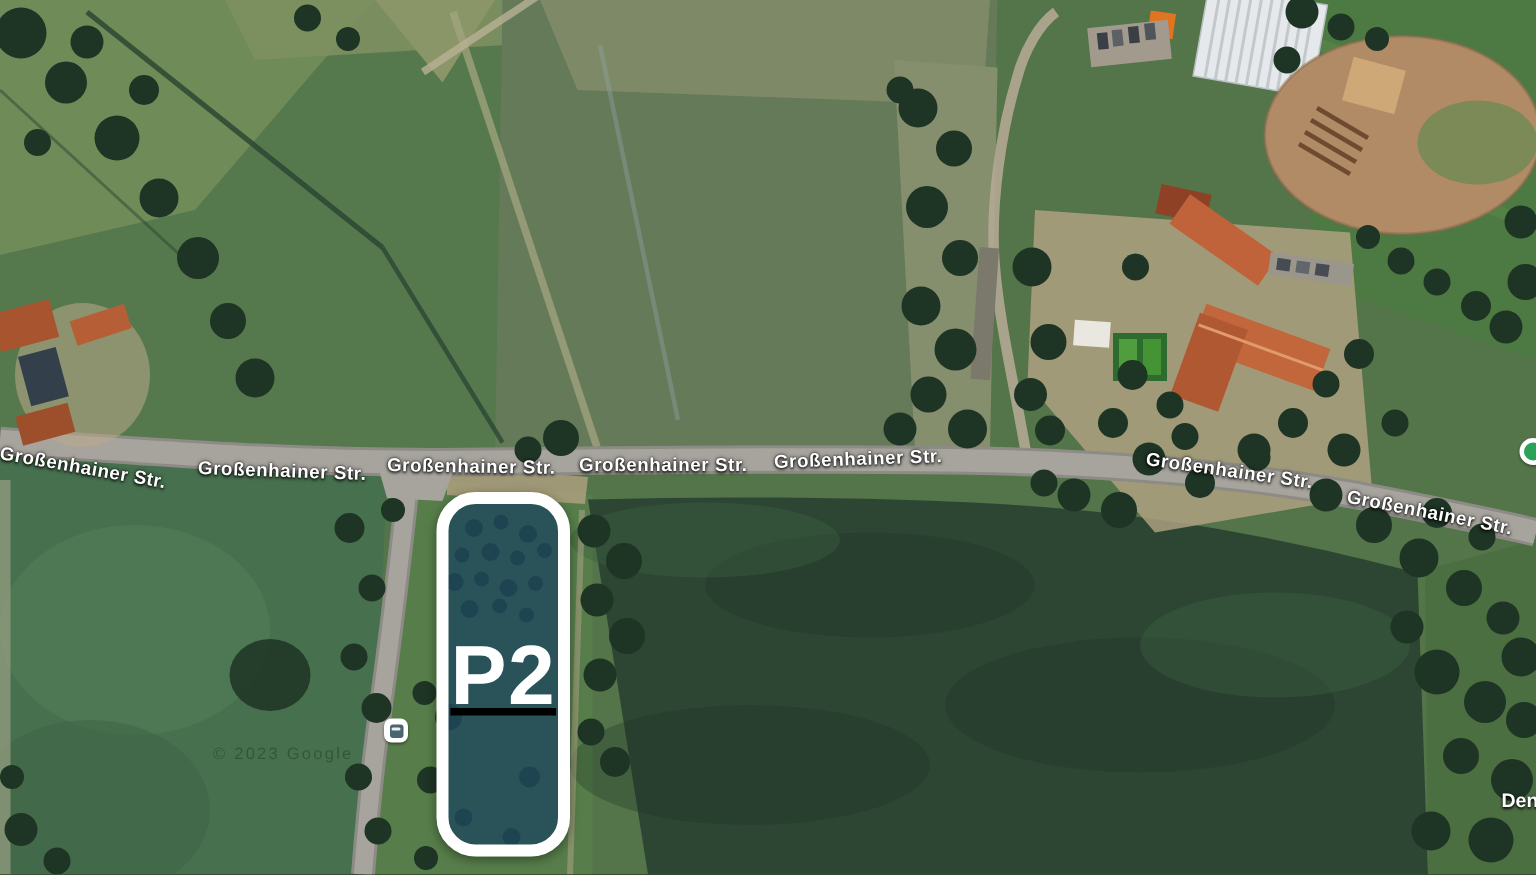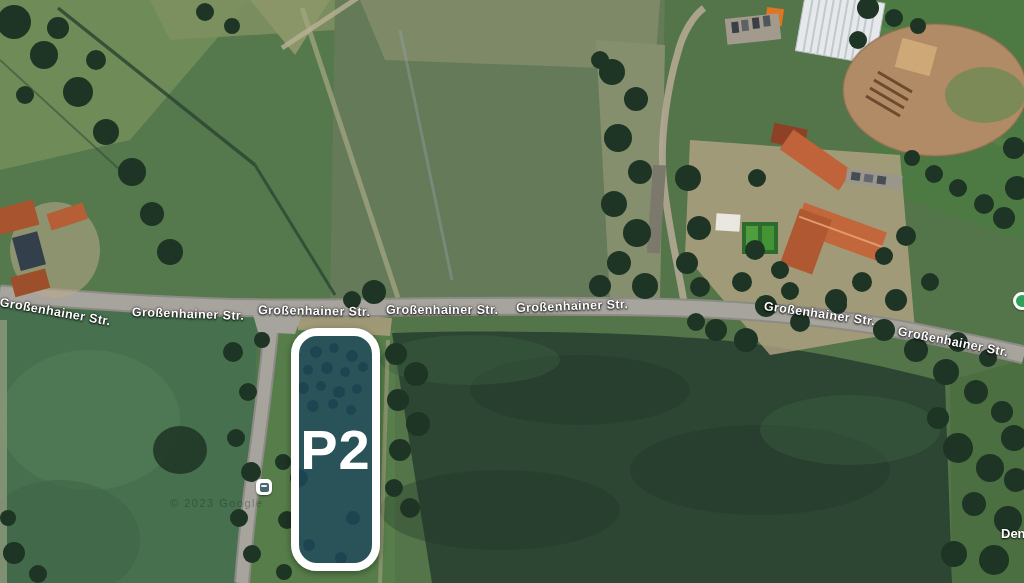--- a/index.html
+++ b/index.html
@@ -14,21 +14,21 @@
     text-shadow:0 1px 2px rgba(0,0,0,.85),0 0 3px rgba(0,0,0,.55),0 0 1px rgba(0,0,0,.9);
     white-space:nowrap;transform-origin:left center;
   }
   .zone{
     position:absolute;z-index:4;box-sizing:border-box;
     border:8px solid #fff;background:rgba(30,72,92,.80);
     box-shadow:0 2px 7px rgba(0,0,0,.38);
     display:flex;align-items:center;justify-content:center;
   }
   #zone-p1{left:370px;top:21px;width:247px;height:261px;border-radius:30px;}
-  #zone-p2{left:291px;top:328px;width:89px;height:243px;border-radius:26px;}
+  #zone-p2{left:291px;top:328px;width:89px;height:243px;border-radius:26px;text-decoration:underline;}
   .zone-label{color:#fff;font:700 56px/1 "Liberation Sans",sans-serif;letter-spacing:1px;}
   #transit-stop{
     position:absolute;z-index:3;left:256px;top:479px;width:16px;height:16px;
     background:#fff;border-radius:5px;box-shadow:0 1px 2px rgba(0,0,0,.45);
     display:flex;align-items:center;justify-content:center;
   }
   #transit-stop .glyph{width:9px;height:9px;background:#4a6572;border-radius:2px;position:relative;}
   #transit-stop .glyph::after{
     content:"";position:absolute;left:1.5px;top:2px;width:6px;height:2.5px;
     background:#e8eef2;border-radius:1px;
@@ -38,21 +38,21 @@
     border-radius:50%;background:#2aa257;border:3px solid #fff;box-sizing:border-box;
     box-shadow:0 1px 2px rgba(0,0,0,.35);
   }
   #partial-place-label{
     position:absolute;z-index:3;left:1001px;top:527px;color:#fff;
     font:700 13px/1 "Liberation Sans",sans-serif;
     text-shadow:0 1px 2px rgba(0,0,0,.9),0 0 2px rgba(0,0,0,.6);white-space:nowrap;
   }
   #map-watermark{
     position:absolute;z-index:2;left:142px;top:498px;color:#14251a;opacity:.35;
-    font:400 11px/1 "Liberation Sans",sans-serif;letter-spacing:1.5px;white-space:nowrap;margin-left:28px;
+    font:400 11px/1 "Liberation Sans",sans-serif;letter-spacing:1.5px;white-space:nowrap;
   }
 </style>
 </head>
 <body>
 
 <div id="viewport">
 
   <svg id="bg" width="1024" height="583" viewBox="0 0 1024 583" aria-hidden="true">
 
     <g>

